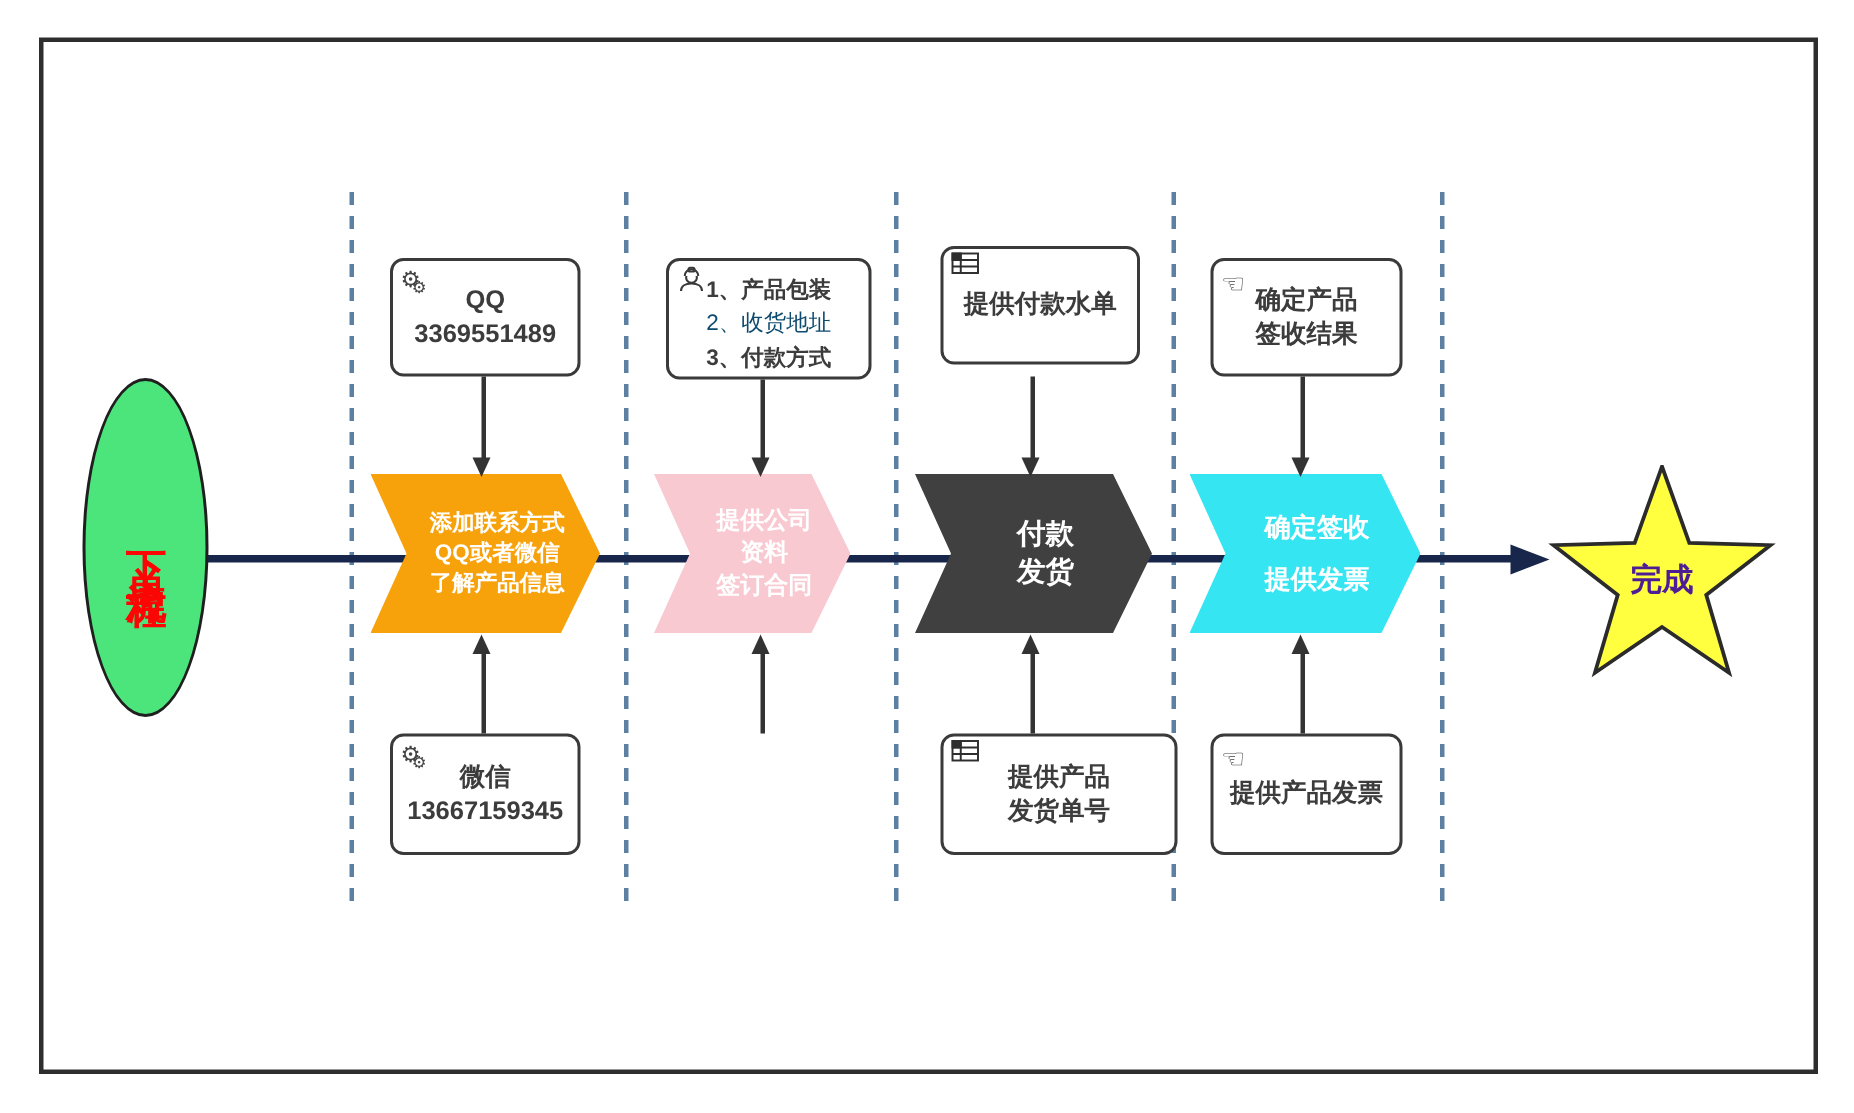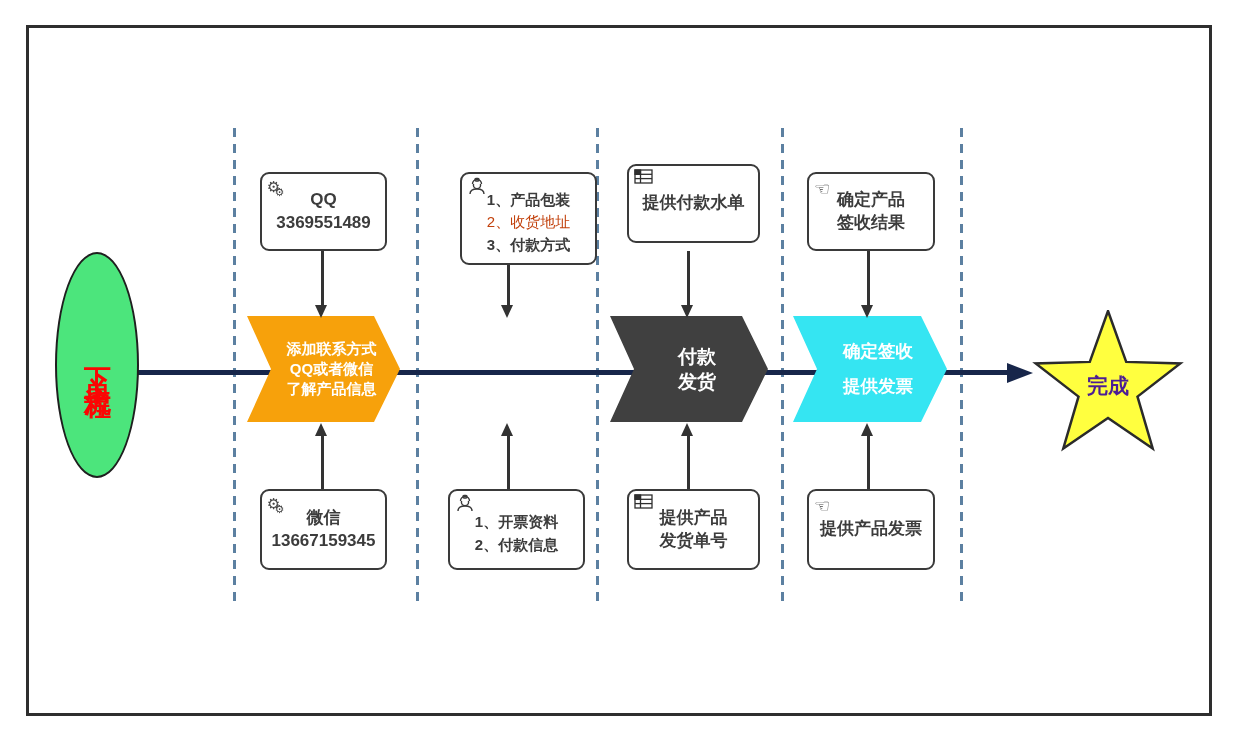--- a/index.html
+++ b/index.html
@@ -42,21 +42,21 @@
   .chev3 { left:610px; width:158px; background:#404040; font-size:19px; }
   .chev4 { left:793px; width:154px; background:#35e5f2; font-size:17.5px;gap:12px; }
   .note {
     position:absolute; background:#fff; border:2.5px solid #3a3a3a; border-radius:9px;
     box-sizing:border-box; display:flex; flex-direction:column; align-items:center;
     justify-content:center; font-weight:bold; color:#3c3c3c; line-height:1.5; font-size:15px;
   }
   .note .iconbox { position:absolute; top:2px; left:5px; color:#444; font-weight:normal; }
   .note .big { font-size:17px; line-height:1.35; }
   .note .listblock { text-align:left; margin-top:8px; }
-  .note .gray { color:#c2410c; font-weight:normal; }
+  .note .gray { color:#0c4a6e; font-weight:normal; }
   .gear1 { font-size:15px; display:inline-block; }
   .gear2 { font-size:11px; display:inline-block; margin-left:-6px; vertical-align:-4px; }
   .hand-glyph { font-size:18px; }
   .conn-line { position:absolute; width:2.5px; background:#333; }
   .conn-arrow-down {
     position:absolute; width:0; height:0;
     border-left:6.5px solid transparent; border-right:6.5px solid transparent;
     border-top:13px solid #333;
   }
   .conn-arrow-up {
@@ -88,20 +88,25 @@
 
   <div class="start-node">
     <span>下单流程</span>
   </div>
 
   <div class="chev chev1">
     <div>添加联系方式</div>
     <div>QQ或者微信</div>
     <div>了解产品信息</div>
   </div>
+  <div class="chev chev2">
+    <div>提供公司</div>
+    <div>资料</div>
+    <div>签订合同</div>
+  </div>
   <div class="chev chev3">
     <div>付款</div>
     <div>发货</div>
   </div>
   <div class="chev chev4">
     <div>确定签收</div>
     <div>提供发票</div>
   </div>
 
   <div class="conn-line" style="left:321px;top:251px;height:56px"></div>
@@ -121,21 +126,21 @@
   <div class="conn-line" style="left:687px;top:434px;height:55px"></div>
   <div class="conn-arrow-up" style="left:861px;top:423px"></div>
   <div class="conn-line" style="left:867px;top:434px;height:55px"></div>
 
   <div class="note" style="left:260px;top:172px;width:127px;height:79px">
     <span class="iconbox"><span class="gear1">⚙</span><span class="gear2">⚙</span></span>
     <div class="big">QQ</div>
     <div class="big">3369551489</div>
   </div>
 
-  <div class="note" style="left:460px;top:172px;width:137px;height:93px">
+  <div class="note" style="left:444px;top:172px;width:137px;height:81px">
     <span class="iconbox">
       <svg width="20" height="20" viewBox="0 0 20 20" fill="none" stroke="#3a3a3a" stroke-width="1.4">
         <circle cx="10" cy="9" r="3.6"></circle>
         <path d="M5.5 8 A4.5 4.5 0 0 1 14.5 8" fill="#fff"></path>
         <rect x="8" y="2.5" width="4" height="2.5" rx="1"></rect>
         <path d="M3 18 c0-3.4 3.1-5 7-5 s7 1.6 7 5"></path>
       </svg>
     </span>
     <div class="listblock">
       <div>1、产品包装</div>
@@ -162,36 +167,22 @@
     <div class="big">确定产品</div>
     <div class="big">签收结果</div>
   </div>
 
   <div class="note" style="left:260px;top:489px;width:127px;height:81px">
     <span class="iconbox"><span class="gear1">⚙</span><span class="gear2">⚙</span></span>
     <div class="big">微信</div>
     <div class="big">13667159345</div>
   </div>
 
-  <div class="note" style="left:448px;top:489px;width:137px;height:81px">
-    <span class="iconbox">
-      <svg width="20" height="20" viewBox="0 0 20 20" fill="none" stroke="#3a3a3a" stroke-width="1.4">
-        <circle cx="10" cy="9" r="3.6"></circle>
-        <path d="M5.5 8 A4.5 4.5 0 0 1 14.5 8" fill="#fff"></path>
-        <rect x="8" y="2.5" width="4" height="2.5" rx="1"></rect>
-        <path d="M3 18 c0-3.4 3.1-5 7-5 s7 1.6 7 5"></path>
-      </svg>
-    </span>
-    <div class="listblock">
-      <div>1、开票资料</div>
-      <div>2、付款信息</div>
-    </div>
-  </div>
-
-  <div class="note" style="left:627px;top:489px;width:133px;height:81px">
+
+  <div class="note" style="left:627px;top:489px;width:158px;height:81px">
     <span class="iconbox">
       <svg width="19" height="15" viewBox="0 0 19 15" fill="none" stroke="#2e2e2e" stroke-width="1.3">
         <rect x="1" y="1" width="17" height="13"></rect>
         <line x1="1" y1="5.3" x2="18" y2="5.3"></line>
         <line x1="1" y1="9.6" x2="18" y2="9.6"></line>
         <line x1="6.5" y1="1" x2="6.5" y2="14"></line>
         <rect x="1" y="1" width="5.5" height="4.3" fill="#2e2e2e"></rect>
       </svg>
     </span>
     <div class="big">提供产品</div>

